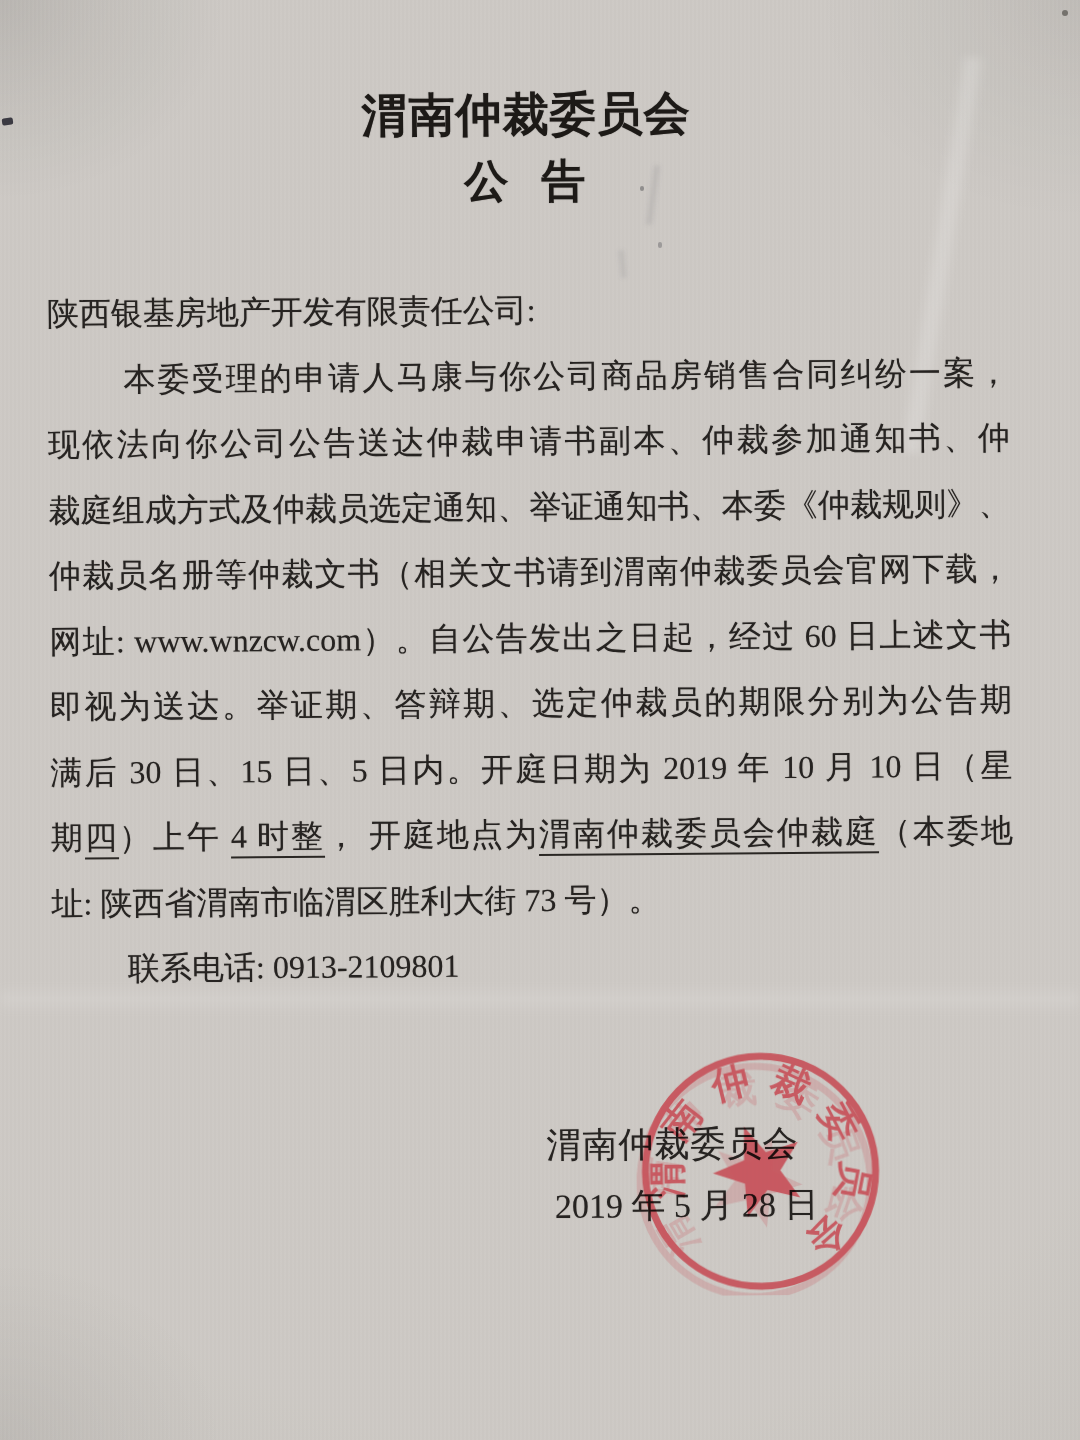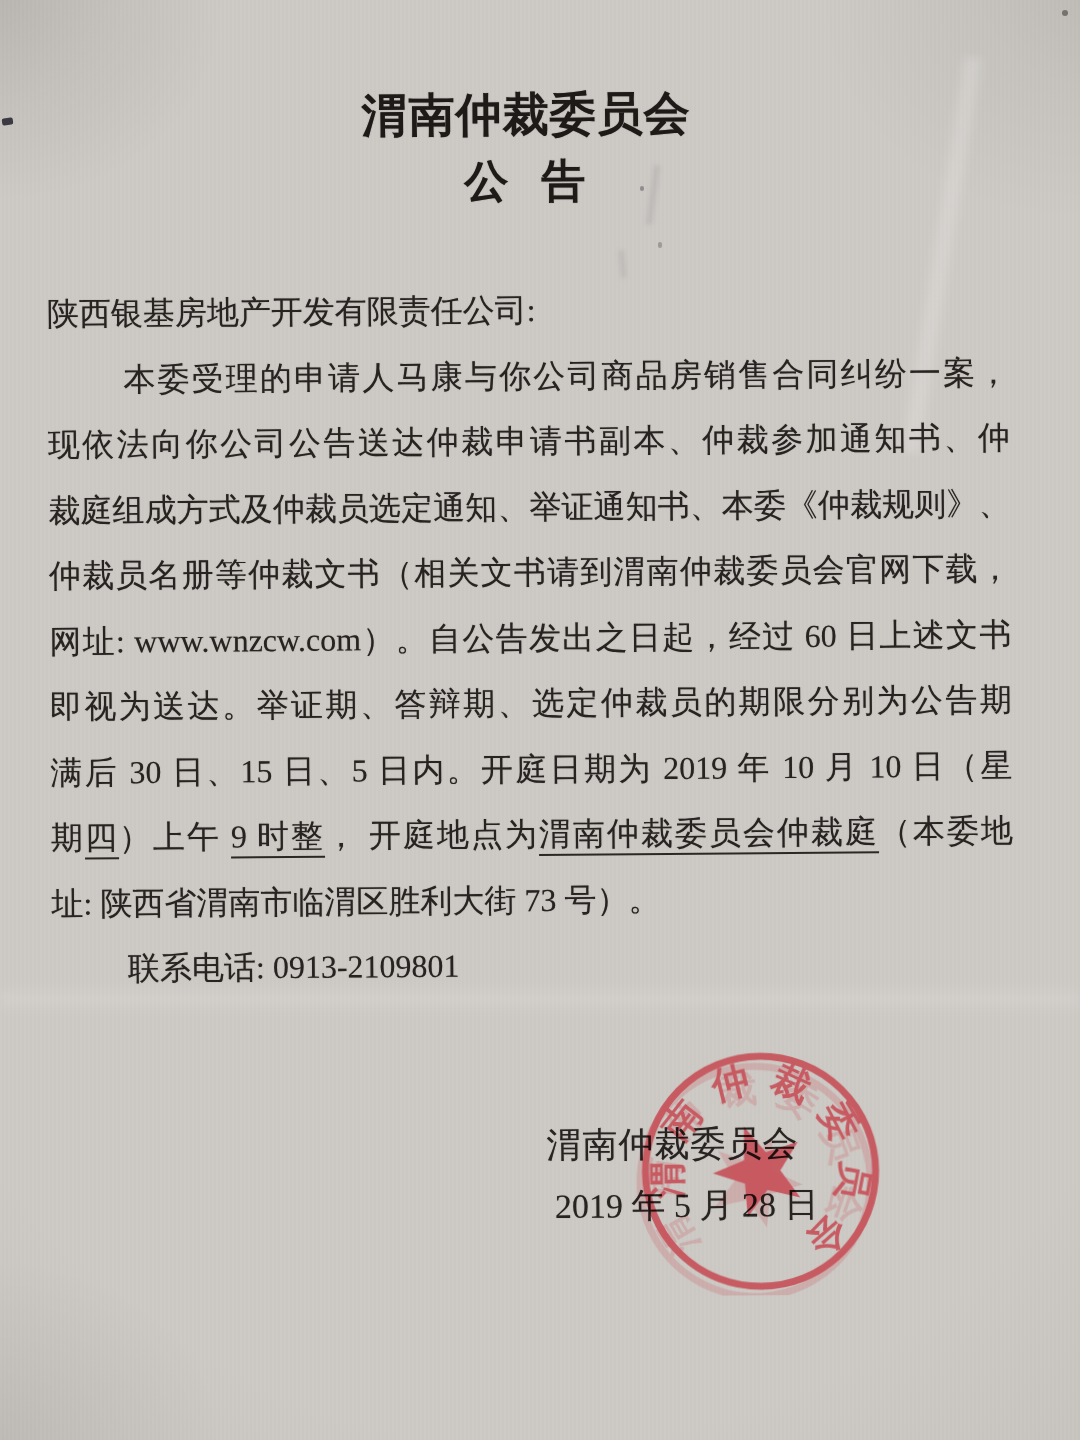--- a/index.html
+++ b/index.html
@@ -89,21 +89,21 @@
   <div class="body-text">
     <div class="line">陕西银基房地产开发有限责任公司:</div>
     <div class="line jf indent">本委受理的申请人马康与你公司商品房销售合同纠纷一案，</div>
     <div class="line jf">现依法向你公司公告送达仲裁申请书副本、仲裁参加通知书、仲</div>
     <div class="line jf">裁庭组成方式及仲裁员选定通知、举证通知书、本委《仲裁规则》、</div>
     <div class="line jf">仲裁员名册等仲裁文书（相关文书请到渭南仲裁委员会官网下载，</div>
     <div class="line jf">网址: www.wnzcw.com）。自公告发出之日起，经过 60 日上述文书</div>
     <div class="line jf">即视为送达。举证期、答辩期、选定仲裁员的期限分别为公告期</div>
     <div class="line jf">满后 30 日、15 日、5 日内。开庭日期为 2019 年 10 月 10 日（星</div>
     <div class="line jf">
-      <span>期</span><span class="u">四</span><span>）上午 </span><span class="u">9 时整</span><span>， 开庭地点为</span><span class="u">渭南仲裁委员会仲裁庭</span><span>（本委地</span>
+      <span>期</span><span class="u">四</span><span>）上午 </span><span class="u">4 时整</span><span>， 开庭地点为</span><span class="u">渭南仲裁委员会仲裁庭</span><span>（本委地</span>
     </div>
     <div class="line">址: 陕西省渭南市临渭区胜利大街 73 号）。</div>
     <div class="line indent">联系电话: 0913-2109801</div>
   </div>
 
   <div class="signature-org">渭南仲裁委员会</div>
   <div class="signature-date">2019 年 5 月 28 日</div>
 
   <svg class="stamp" viewBox="0 0 250 250">
     <defs>

